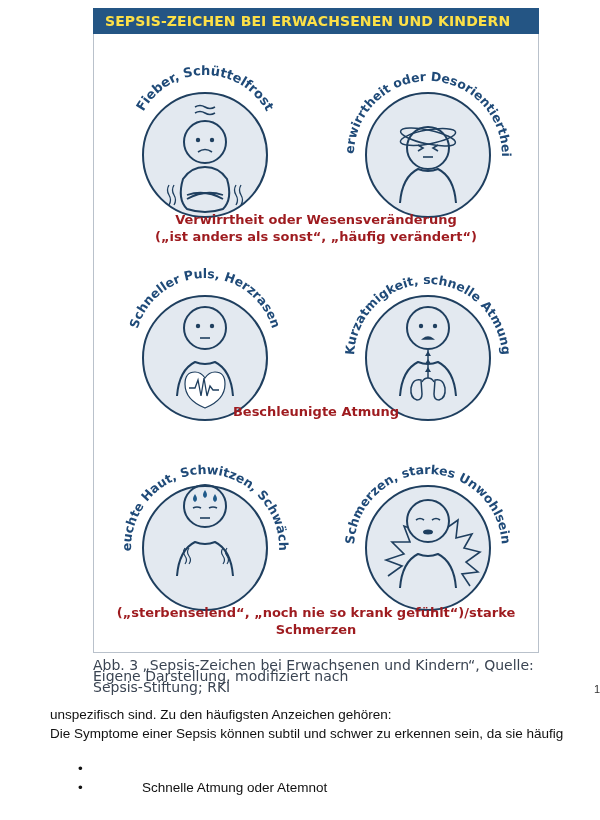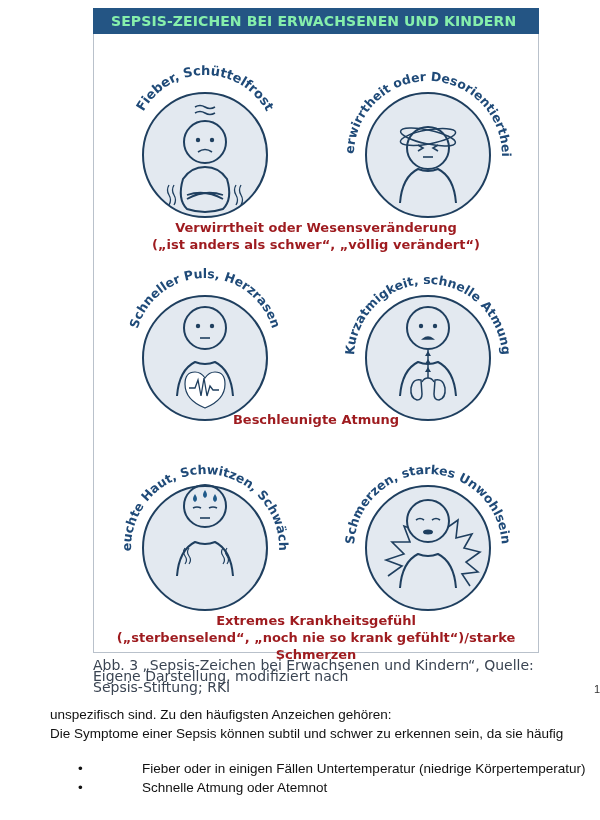--- a/index.html
+++ b/index.html
@@ -1,21 +1,21 @@
 <!DOCTYPE html>
 <html><head>
 <meta charset="utf-8">
 <style>
   html, body { margin:0; padding:0; background:#ffffff; }
   body { width:600px; height:820px; position:relative; overflow:hidden; font-family:"DejaVu Sans", sans-serif; }
   .figure { position:absolute; left:93px; top:8px; width:446px; height:645px; border:1px solid #b9c1cb; border-top:none; box-sizing:border-box; background:#fff; }
-  .header { position:absolute; left:93px; top:8px; width:446px; height:26px; background:#245584; color:#86efac; font-weight:bold; font-size:14px; line-height:27px; padding-left:18px; box-sizing:border-box; letter-spacing:0.1px; }
+  .header { position:absolute; left:93px; top:8px; width:446px; height:26px; background:#245584; color:#fde047; font-weight:bold; font-size:14px; line-height:27px; padding-left:12px; box-sizing:border-box; letter-spacing:0.1px; }
   .circle-wrap { position:absolute; width:200px; height:200px; }
   .circle-wrap svg { width:100%; height:100%; overflow:visible; }
-  .red-caption { position:absolute; left:93px; width:446px; text-align:center; color:#9e1b1f; font-weight:bold; font-size:13px; line-height:17px;margin-top:8px; }
+  .red-caption { position:absolute; left:93px; width:446px; text-align:center; color:#9e1b1f; font-weight:bold; font-size:13px; line-height:17px; }
   .caption-fig { position:absolute; left:93px; top:660px; width:460px; font-size:14px; color:#3a4452; line-height:11px; }
   .page-num { position:absolute; left:568px; top:683px; font-size:11px; color:#333; font-family:Liberation Sans, sans-serif;margin-left:26px; }
   .body-text { position:absolute; left:50px; top:705px; width:540px; font-family:"Liberation Sans", sans-serif; font-size:13.5px; color:#111; line-height:19px; }
   .bullets { position:absolute; left:78px; top:759px; font-family:"Liberation Sans", sans-serif; font-size:13.5px; color:#111; line-height:19px; }
   .bullet-row { display:flex; }
   .bullet-dot { width:64px; }
 </style>
 </head>
 <body>
 
@@ -51,21 +51,21 @@
     <ellipse cx="100" cy="92" rx="28" ry="7" fill="none" stroke="#1f3f5f" stroke-width="1.5" transform="rotate(-10 100 92)"></ellipse>
     <ellipse cx="100" cy="92" rx="28" ry="7" fill="none" stroke="#1f3f5f" stroke-width="1.5" transform="rotate(12 100 92)"></ellipse>
     <path d="M90 100 l5 3 l-5 3 M110 100 l-5 3 l5 3" stroke="#1f3f5f" fill="none" stroke-width="1.6"></path>
     <path d="M95 112 h10" stroke="#1f3f5f" stroke-width="1.6"></path>
     <path d="M72 158 q2 -26 18 -34 q10 4 20 0 q16 8 18 34" fill="none" stroke="#1f3f5f" stroke-width="2"></path>
   </svg>
 </div>
 
 <div class="red-caption" style="top:211px;">
   <div>Verwirrtheit oder Wesensveränderung</div>
-  <div>(„ist anders als schwer“, „völlig verändert“)</div>
+  <div>(„ist anders als sonst“, „häufig verändert“)</div>
 </div>
 
 <div class="circle-wrap" style="left:105px;top:248px;">
   <svg viewBox="0 0 200 200">
     <defs>
         <path id="arc3" d="M 30 100 A 70 70 0 0 1 170 100"></path>
       </defs>
     <circle cx="100" cy="110" r="62" fill="#e3e9f0" stroke="#1f3f5f" stroke-width="2"></circle>
     <text font-family="DejaVu Sans, sans-serif" font-size="12.5" font-weight="bold" fill="#1f4a78"><textPath href="#arc3" startOffset="50%" text-anchor="middle">Schneller Puls, Herzrasen</textPath></text>
     <circle cx="100" cy="80" r="21" fill="none" stroke="#1f3f5f" stroke-width="2"></circle>
@@ -126,38 +126,36 @@
     <text font-family="DejaVu Sans, sans-serif" font-size="12.5" font-weight="bold" fill="#1f4a78"><textPath href="#arc6" startOffset="50%" text-anchor="middle">Schmerzen, starkes Unwohlsein</textPath></text>
     <path d="M60 140 l14 -10 l-16 -6 l18 -6 l-12 -12 l18 0 l-6 -16 l16 6 l2 -18 l10 14 l8 -16 l4 18 l14 -10 l-2 18 l16 -4 l-8 14 l16 4 l-14 10 l12 10 l-16 2 l8 12" fill="none" stroke="#1f3f5f" stroke-width="1.6"></path>
     <circle cx="100" cy="85" r="21" fill="#e3e9f0" stroke="#1f3f5f" stroke-width="2"></circle>
     <path d="M88 84 q4 -3 8 0 M104 84 q4 -3 8 0" stroke="#1f3f5f" fill="none" stroke-width="1.6"></path>
     <ellipse cx="100" cy="96" rx="5" ry="2.5" fill="#1f3f5f"></ellipse>
     <path d="M72 152 q2 -26 18 -34 q10 4 20 0 q16 8 18 34" fill="none" stroke="#1f3f5f" stroke-width="2"></path>
   </svg>
 </div>
 
 <div class="red-caption" style="top:604px;">
-  <div>Extremes Krankheitsgefühl</div>
   <div>(„sterbenselend“, „noch nie so krank gefühlt“)/starke Schmerzen</div>
 </div>
 
 <div class="caption-fig">
   <div>Abb. 3 „Sepsis-Zeichen bei Erwachsenen und Kindern“, Quelle: Eigene Darstellung, modifiziert nach</div>
   <div>Sepsis-Stiftung; RKI</div>
 </div>
 
 <div class="page-num">11</div>
 
 <div class="body-text">
   <div>unspezifisch sind. Zu den häufigsten Anzeichen gehören:</div>
   <div>Die Symptome einer Sepsis können subtil und schwer zu erkennen sein, da sie häufig</div>
 </div>
 
 <div class="bullets">
   <div class="bullet-row">
     <span class="bullet-dot">•</span>
-    <span>Fieber oder in einigen Fällen Untertemperatur (niedrige Körpertemperatur)</span>
   </div>
   <div class="bullet-row">
     <span class="bullet-dot">•</span>
     <span>Schnelle Atmung oder Atemnot</span>
   </div>
 </div>
 
 </body></html>

